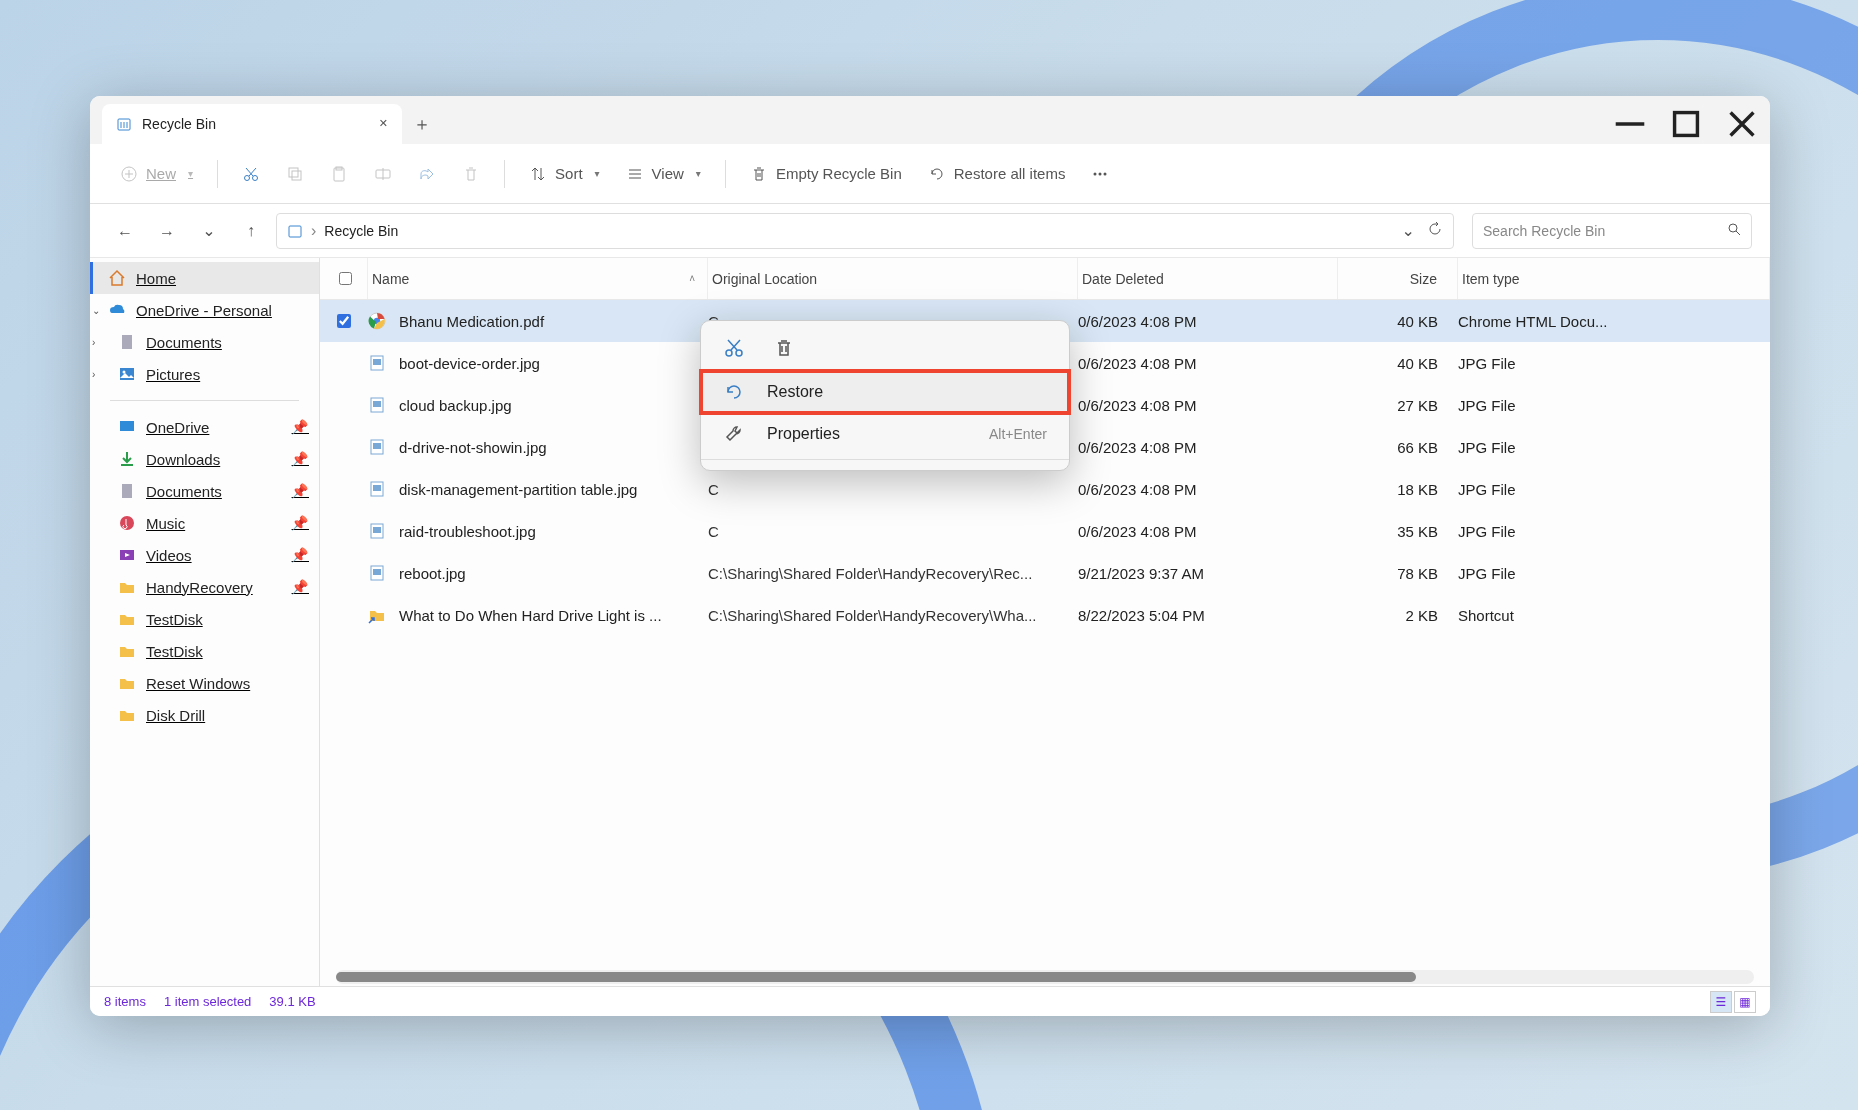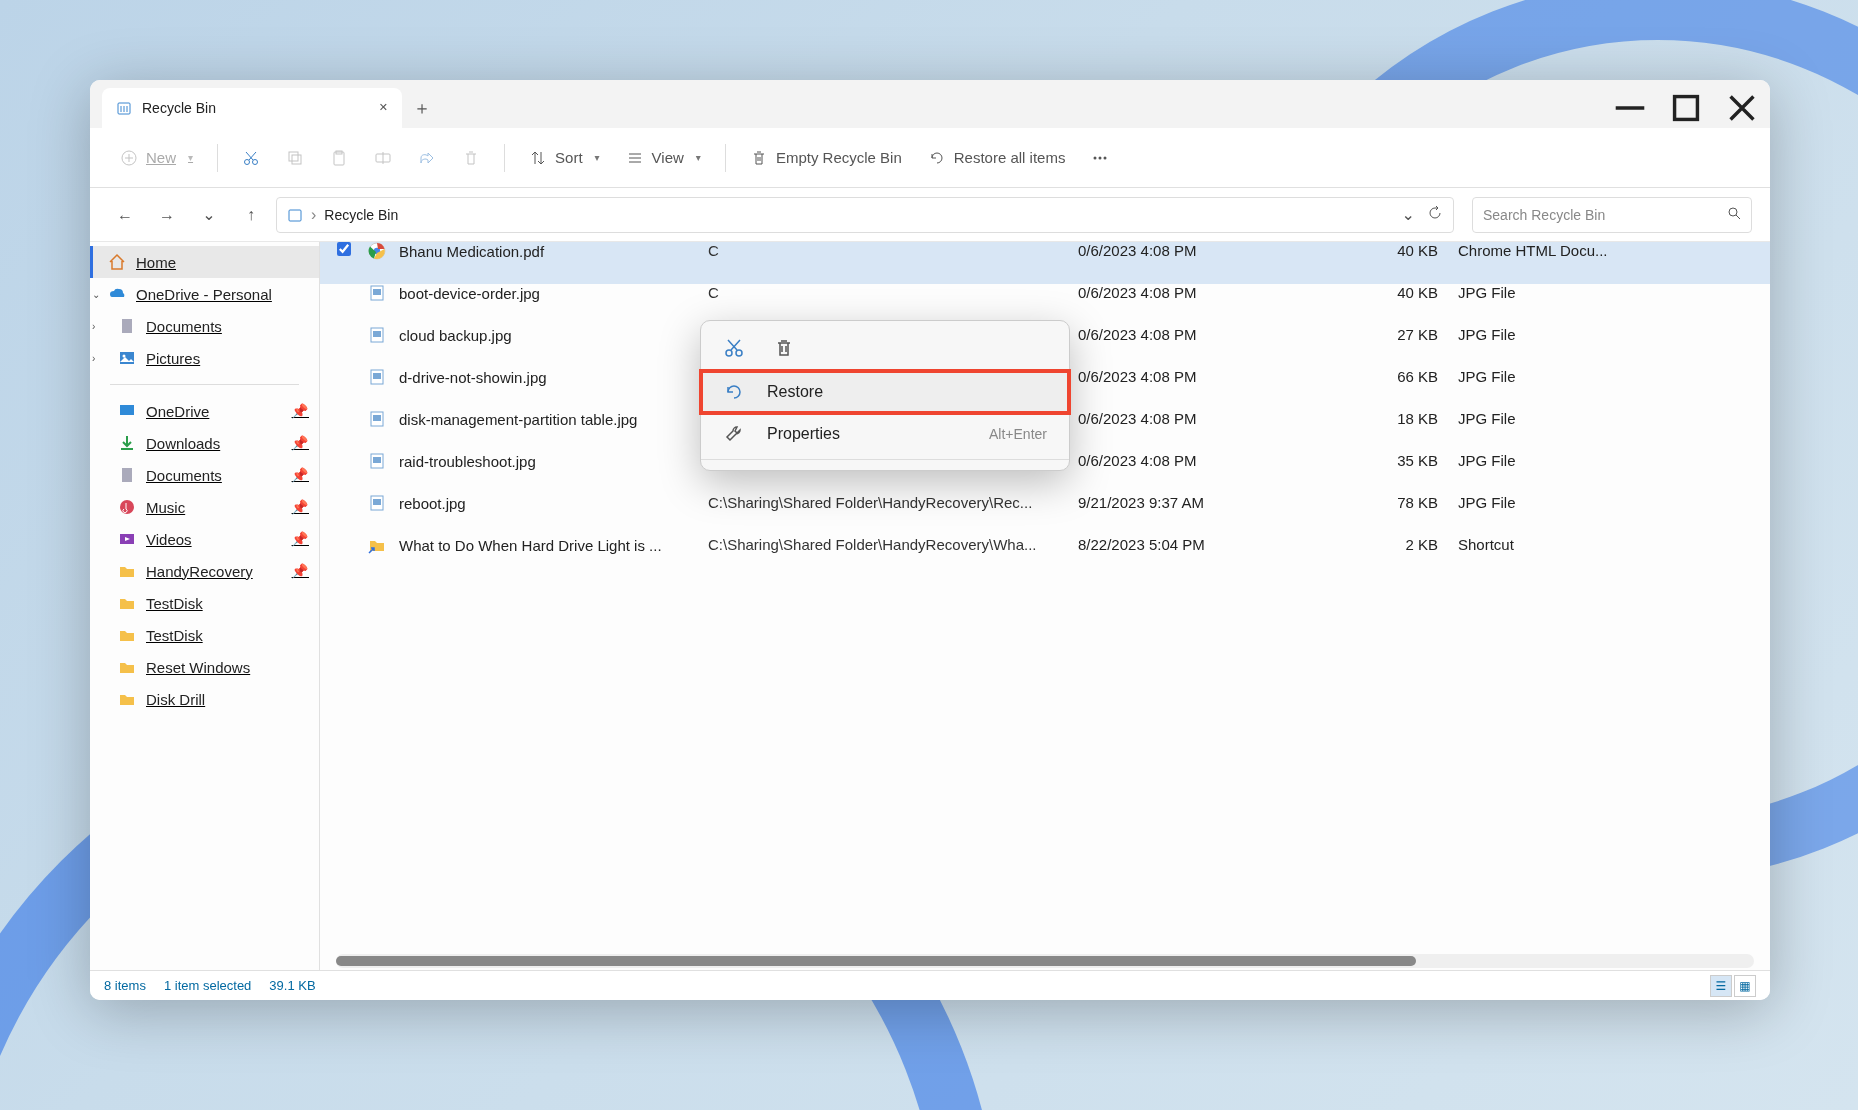--- a/index.html
+++ b/index.html
@@ -14,21 +14,21 @@
   position: absolute;
   border-radius: 50%;
   border: 60px solid rgba(36, 108, 230, 0.5);
 }
 .bg-circle.c1 { width: 900px; height: 900px; top: -20px; right: -250px; }
 .bg-circle.c2 { width: 1100px; height: 1100px; top: 700px; left: -100px; border-color: rgba(36,108,230,0.55); }
 
 .window {
   position: absolute;
   left: 90px;
-  top: 80px;
+  top: 96px;
   width: 1680px;
   height: 920px;
   background: #fdfdfd;
   border-radius: 10px;
   box-shadow: 0 10px 60px rgba(0,0,0,0.25);
   display: flex;
   flex-direction: column;
   overflow: hidden;
 }
 .titlebar {
@@ -119,21 +119,21 @@
 .col-name{width:340px;display:flex;align-items:center;gap:5px;}
 .col-loc{width:370px;}
 .col-date{width:260px;}
 .col-size{width:120px;text-align:right;padding-right:20px;}
 .col-type{flex:1;}
 .colhdr > div{border-right:1px solid #eee;height:100%;display:flex;align-items:center;padding-left:4px;}
 .colhdr .col-size{justify-content:flex-end;}
 .sort-arrow{font-size:10px;color:#777;margin-left:auto;margin-right:12px;}
 
 .rows{flex:1;overflow:auto;position:relative;}
-.row{display:flex;height:42px;align-items:flex-start;font-size:15px;color:#222;}
+.row{display:flex;height:42px;align-items:center;font-size:15px;color:#222;}
 .row.selected{background:#d8e6f5;}
 .row .col-ck input{width:14px;height:14px;}
 .row .fico{width:18px;height:18px;margin-right:8px;}
 .row .col-name{overflow:hidden;text-overflow:ellipsis;white-space:nowrap;}
 .row .col-loc{overflow:hidden;text-overflow:ellipsis;white-space:nowrap;color:#333;}
 .row .col-size{text-align:right;padding-right:20px;}
 
 .ctxmenu {
   position:absolute; left:700px; top:320px; width:370px;
   background:#f7f7f7; border:1px solid #ccc; border-radius:10px;
@@ -142,21 +142,21 @@
 }
 .ctx-row{display:flex;align-items:center;gap:22px;padding:10px 22px;font-size:16px;color:#222;}
 .ctx-row .shortcut{margin-left:auto;color:#888;font-size:14px;}
 .ctx-row.highlighted{outline:4px solid #ef4530;outline-offset:-2px;background:#eee;}
 .ctx-icons{display:flex;gap:28px;padding:10px 22px 12px;}
 .ctx-sep{border-top:1px solid #ddd;margin:4px 0;}
 .ctx-ico{width:22px;height:22px;display:inline-flex;}
 
 .statusbar{
   height:30px;border-top:1px solid #e0e0e0;background:#fff;
-  display:flex;align-items:center;padding:0 14px;font-size:13px;color:#0369a1;gap:18px;
+  display:flex;align-items:center;padding:0 14px;font-size:13px;color:#6d28d9;gap:18px;
 }
 .statusbar .viewbtns{margin-left:auto;display:flex;gap:2px;}
 .viewbtns .vb{width:22px;height:22px;border:1px solid #ccc;display:flex;align-items:center;justify-content:center;font-size:12px;}
 .viewbtns .vb.active{background:#d6e6f5;}
 
 .hscroll{height:14px;background:#efefef;margin:0 16px 2px;border-radius:7px;position:relative;}
 .hscroll .thumb{position:absolute;left:0;top:2px;height:10px;width:1080px;background:#888;border-radius:5px;}
 
 svg { width: 100%; height: 100%; }
 </style>
@@ -433,20 +433,41 @@
           <span class="sb-ico">
             <svg viewBox="0 0 18 18">
               <path d="M2 5 H7 L9 7 H16 V15 H2 Z" fill="#f5c04a"></path>
             </svg>
           </span>
           <span>Disk Drill</span>
         </div>
     </div>
 
     <div class="filelist">
+      <div class="colhdr">
+        <div class="col-ck">
+            <input type="checkbox" style="">
+          </div>
+        <div class="col-name">
+            <span>Name</span>
+            <span class="sort-arrow">˄</span>
+          </div>
+        <div class="col-loc">
+            <span>Original Location</span>
+          </div>
+        <div class="col-date">
+            <span>Date Deleted</span>
+          </div>
+        <div class="col-size">
+            <span>Size</span>
+          </div>
+        <div class="col-type">
+            <span>Item type</span>
+          </div>
+      </div>
       <div class="rows" id="rows-container">
           <div class="row selected">
     <div class="col-ck">
               <input type="checkbox" checked="" style="accent-color: rgb(47, 111, 224);">
             </div>
     <div class="col-name">
               <span class="fico"><svg viewBox="0 0 18 18">
                   <circle cx="9" cy="9" r="8" fill="#fff" stroke="#ccc"></circle>
                   <circle cx="9" cy="9" r="3.2" fill="#4a86e8"></circle>
                   <path d="M9 1 A8 8 0 0 1 16.5 7 L10 7" fill="#d84a3b"></path>

